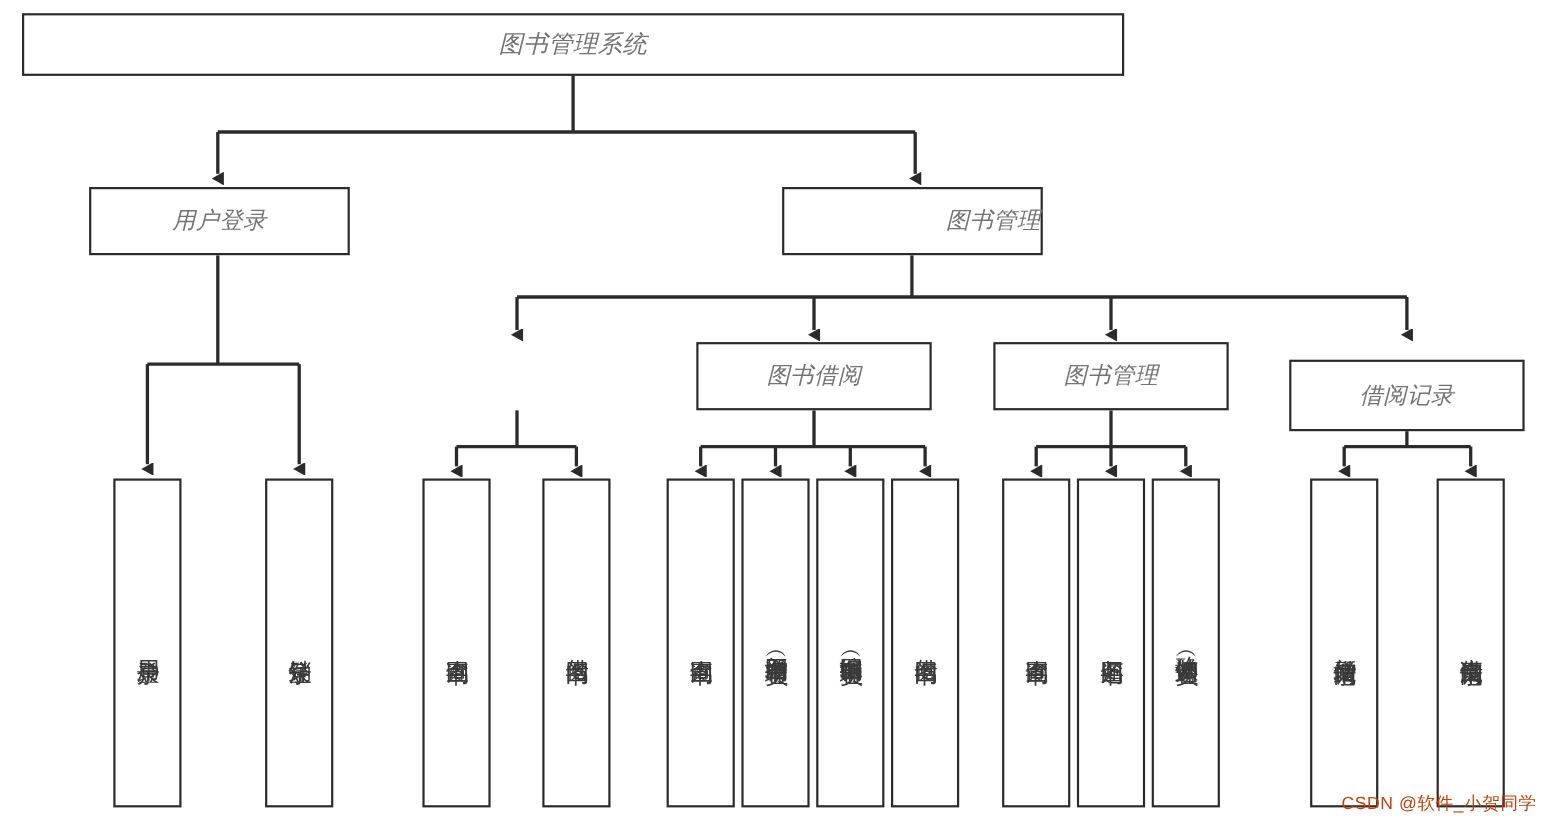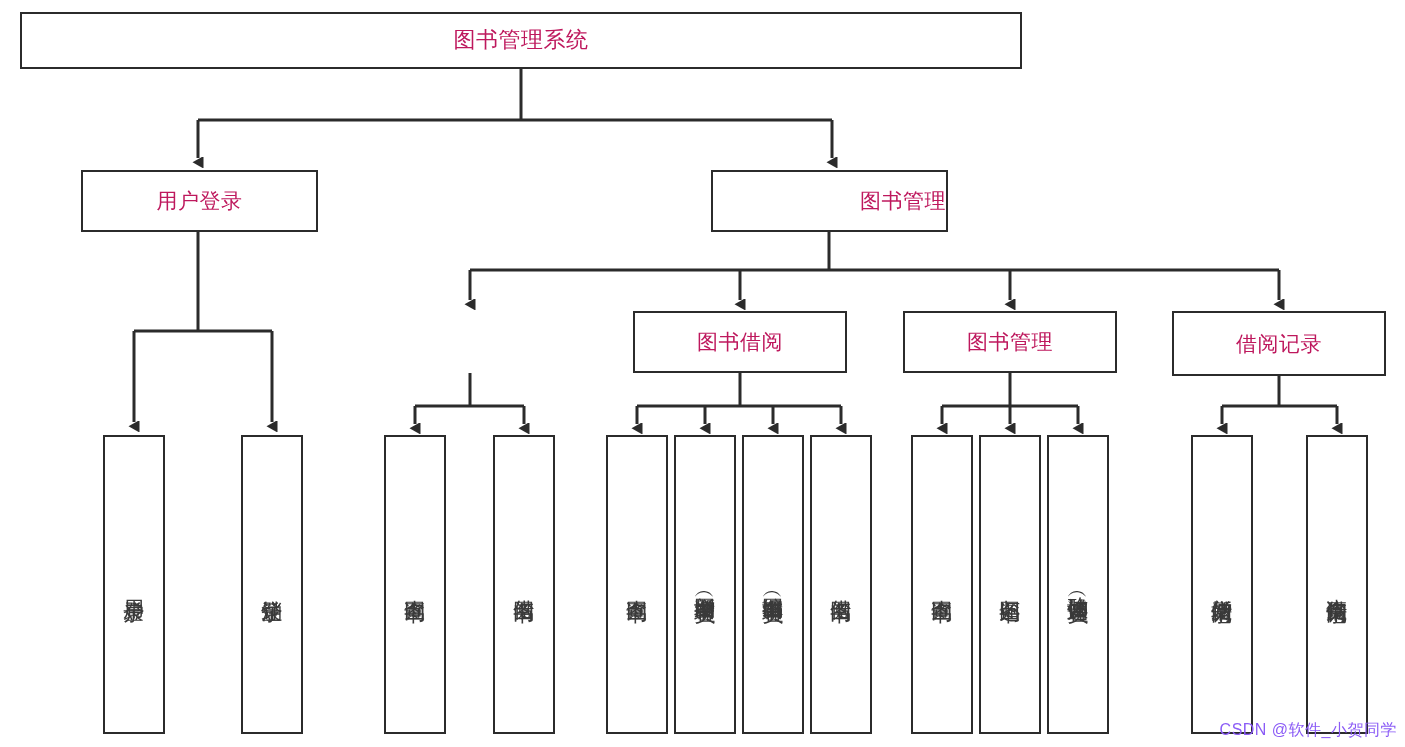--- a/index.html
+++ b/index.html
@@ -25,24 +25,25 @@
     position: absolute;
     box-sizing: border-box;
     border: 2px solid #2b2b2b;
     background: #ffffff;
     display: flex;
     align-items: center;
     justify-content: center;
   }
   .node-label-h {
     font-size: 21px;
-    color: #be185d;
+    color: #737373;
     line-height: 1.1;
     white-space: nowrap;
     letter-spacing: 0.5px;
+    font-style: italic;
   }
   .node-label-v {
     font-size: 21px;
     color: #3a3a3a;
     writing-mode: vertical-rl;
     text-orientation: upright;
     line-height: 1.32;
     letter-spacing: 1px;
     white-space: nowrap;
     -webkit-writing-mode: vertical-rl;
@@ -54,21 +55,21 @@
     top: 0;
     width: 1405px;
     height: 747px;
     pointer-events: none;
   }
   #watermark {
     position: absolute;
     right: 8px;
     bottom: 6px;
     font-size: 16px;
-    color: #8b5cf6;
+    color: #c2410c;
     letter-spacing: 0.5px;
     white-space: nowrap;
   }
 </style>
 </head>
 <body>
 
 <div id="diagram-root">
 
   <svg id="connector-layer" viewBox="0 0 1405 747" width="1405" height="747" xmlns="http://www.w3.org/2000/svg">
@@ -135,21 +136,21 @@
   <div class="node-box" style="left:711px; top:170px; width:237px; height:62px;justify-content:flex-end;">
     <span class="node-label-h">图书管理</span>
   </div>
 
   <div class="node-box" style="left:633px; top:311px; width:214px; height:62px;">
     <span class="node-label-h">图书借阅</span>
   </div>
   <div class="node-box" style="left:903px; top:311px; width:214px; height:62px;">
     <span class="node-label-h">图书管理</span>
   </div>
-  <div class="node-box" style="left:1172px; top:311px; width:214px; height:65px;">
+  <div class="node-box" style="left:1172px; top:327px; width:214px; height:65px;">
     <span class="node-label-h">借阅记录</span>
   </div>
 
   <div class="node-box" style="left:103px; top:435px; width:62px; height:299px;">
     <span class="node-label-v">用户登录</span>
   </div>
   <div class="node-box" style="left:241px; top:435px; width:62px; height:299px;">
     <span class="node-label-v">注销登录</span>
   </div>
 

